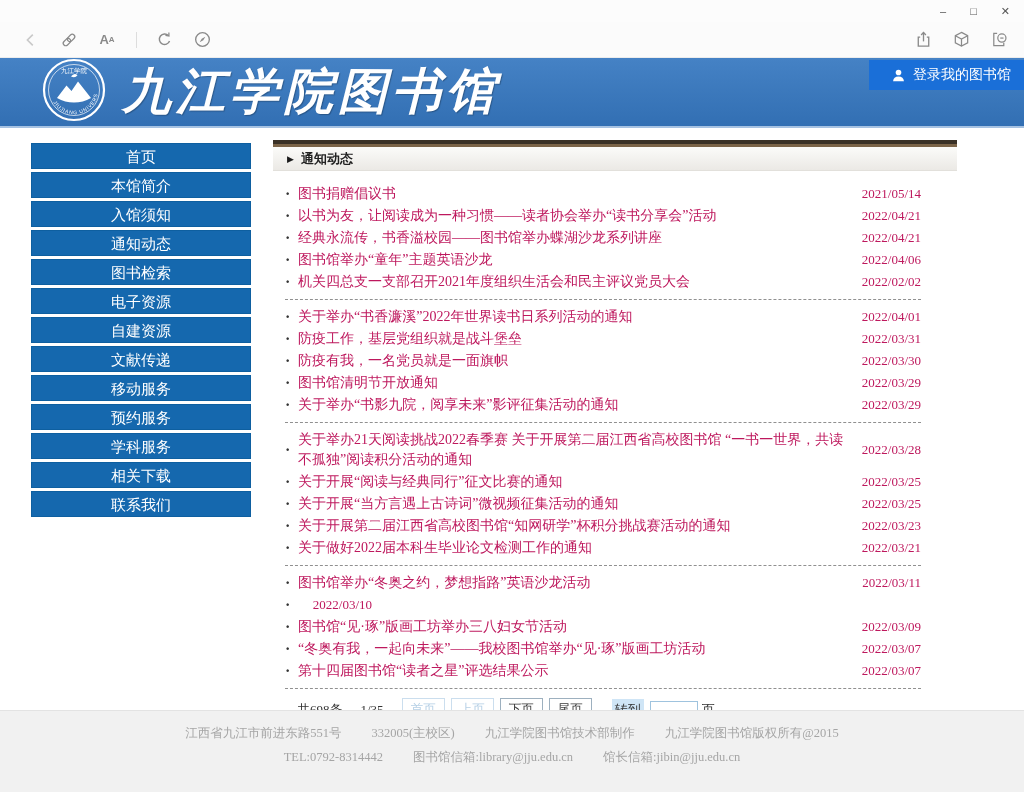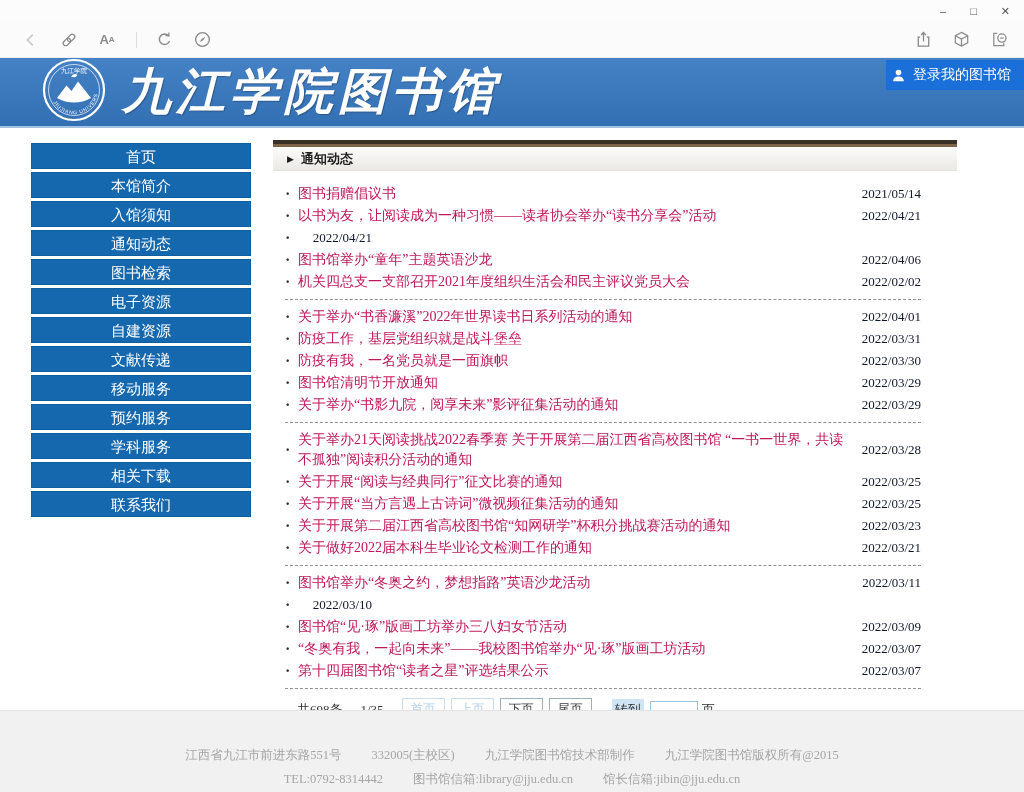--- a/index.html
+++ b/index.html
@@ -26,57 +26,57 @@
   
   .site-header { position:absolute; top:0; left:0; width:100%; height:70px;
     background:linear-gradient(#4582c5, #326fb3); border-bottom:2px solid #a6c2e2;
     display:flex; align-items:center; padding-left:42px; }
   .logo { flex:0 0 auto; }
   .site-title { color:#fff; font-family:"DejaVu Serif", serif; font-style:italic;
     font-weight:bold; font-size:49px; letter-spacing:5px; margin-left:16px;
     text-shadow:1px 1px 1px rgba(0,0,0,.25); white-space:nowrap; }
   .login-btn { position:absolute; top:2px; right:0; height:30px; background:#1a6fd8;
     color:#fff; font-size:14px; display:flex; align-items:center; gap:7px;
-    padding:0 13px 0 5px; cursor:pointer; }
+    padding:0 13px 0 22px; cursor:pointer; }
 
   
   .sidebar { position:absolute; left:31px; top:85px; width:220px; }
   .side-item { height:26px; line-height:26px; margin-bottom:3px; background:#1568ae;
     border:1px solid #0e5fa0; color:#fff; text-align:center; font-size:15px; cursor:pointer; }
 
   
   .main { position:absolute; left:273px; top:86px; width:684px; }
   .section-bar { height:27px; line-height:24px; border-top:3px solid #7b6448;
     box-shadow:0 -4px 0 #3a3126; background:linear-gradient(#fbfbf9,#ebe9e5);
     border-bottom:1px solid #e2e0db; display:flex; align-items:center; padding-left:14px; }
   .section-arrow { font-size:9px; color:#1a1a1a; margin-right:7px; }
   .section-title { font-size:13px; font-weight:bold; color:#222; }
 
   .notice-list { margin:12px 36px 0 12px; font-family:"Liberation Serif", serif; }
   .notice-row { display:flex; align-items:center; min-height:21px; line-height:20px; padding:1px 0; }
   .bullet { width:13px; color:#333; font-weight:bold; flex:0 0 auto; align-self:center; }
   .notice-title { flex:1; font-size:14px; color:#be185d; text-decoration:none; cursor:pointer; }
-  .notice-date { flex:0 0 74px; text-align:right; font-size:13px; color:#0f172a; align-self:center; }
+  .notice-date { flex:0 0 74px; text-align:right; font-size:13px; color:#be185d; align-self:center; }
   .group-sep { border-top:1px dashed #909090; margin:6px 0; height:0; }
 
   .pager { display:flex; align-items:center; margin:9px 36px 0 24px; font-size:13px;
     color:#333; font-family:"Liberation Serif", serif; }
   .pager .total { margin-right:18px; }
   .pager .pageno { margin-right:18px; }
   .pg-btn { border:1px solid #9db0bf; background:#fff; color:#3a3a3a; font-size:12.5px;
     padding:2px 8px; margin-right:6px; cursor:pointer; font-family:"Liberation Serif", serif; }
   .pg-btn.disabled { border-color:#cbdeee; color:#b6d0e6; cursor:default; }
   .goto-label { background:#cfe5f6; padding:2px 3px; margin:0 2px 0 14px; }
   .goto-input { width:48px; height:18px; border:1px solid #9fc3de; margin:0 4px;
     font-size:12px; padding:0 3px; }
 
   
   .site-footer { position:absolute; top:652px; left:0; width:100%; height:82px;
     background:#f1f1f1; border-top:1px solid #e3e3e3; text-align:center;
-    font-family:"Liberation Serif", serif; color:#a5a5a5; font-size:12.5px; padding-top:32px; }
+    font-family:"Liberation Serif", serif; color:#a5a5a5; font-size:12.5px; padding-top:10px; }
   .footer-line { line-height:24px; }
   .footer-line span { margin:0 15px; }
 </style>
 </head>
 <body>
 
 <div class="titlebar">
   <span class="win-ctl">–</span>
   <span class="win-ctl">□</span>
   <span class="win-ctl">✕</span>
@@ -190,20 +190,21 @@
           <a class="notice-title">图书捐赠倡议书</a>
           <span class="notice-date">2021/05/14</span>
         </div>
         <div class="notice-row">
           <span class="bullet">·</span>
           <a class="notice-title">以书为友，让阅读成为一种习惯——读者协会举办“读书分享会”活动</a>
           <span class="notice-date">2022/04/21</span>
         </div>
         <div class="notice-row">
           <span class="bullet">·</span>
+          <a class="notice-title">经典永流传，书香溢校园——图书馆举办蝶湖沙龙系列讲座</a>
           <span class="notice-date">2022/04/21</span>
         </div>
         <div class="notice-row">
           <span class="bullet">·</span>
           <a class="notice-title">图书馆举办“童年”主题英语沙龙</a>
           <span class="notice-date">2022/04/06</span>
         </div>
         <div class="notice-row">
           <span class="bullet">·</span>
           <a class="notice-title">机关四总支一支部召开2021年度组织生活会和民主评议党员大会</a>

